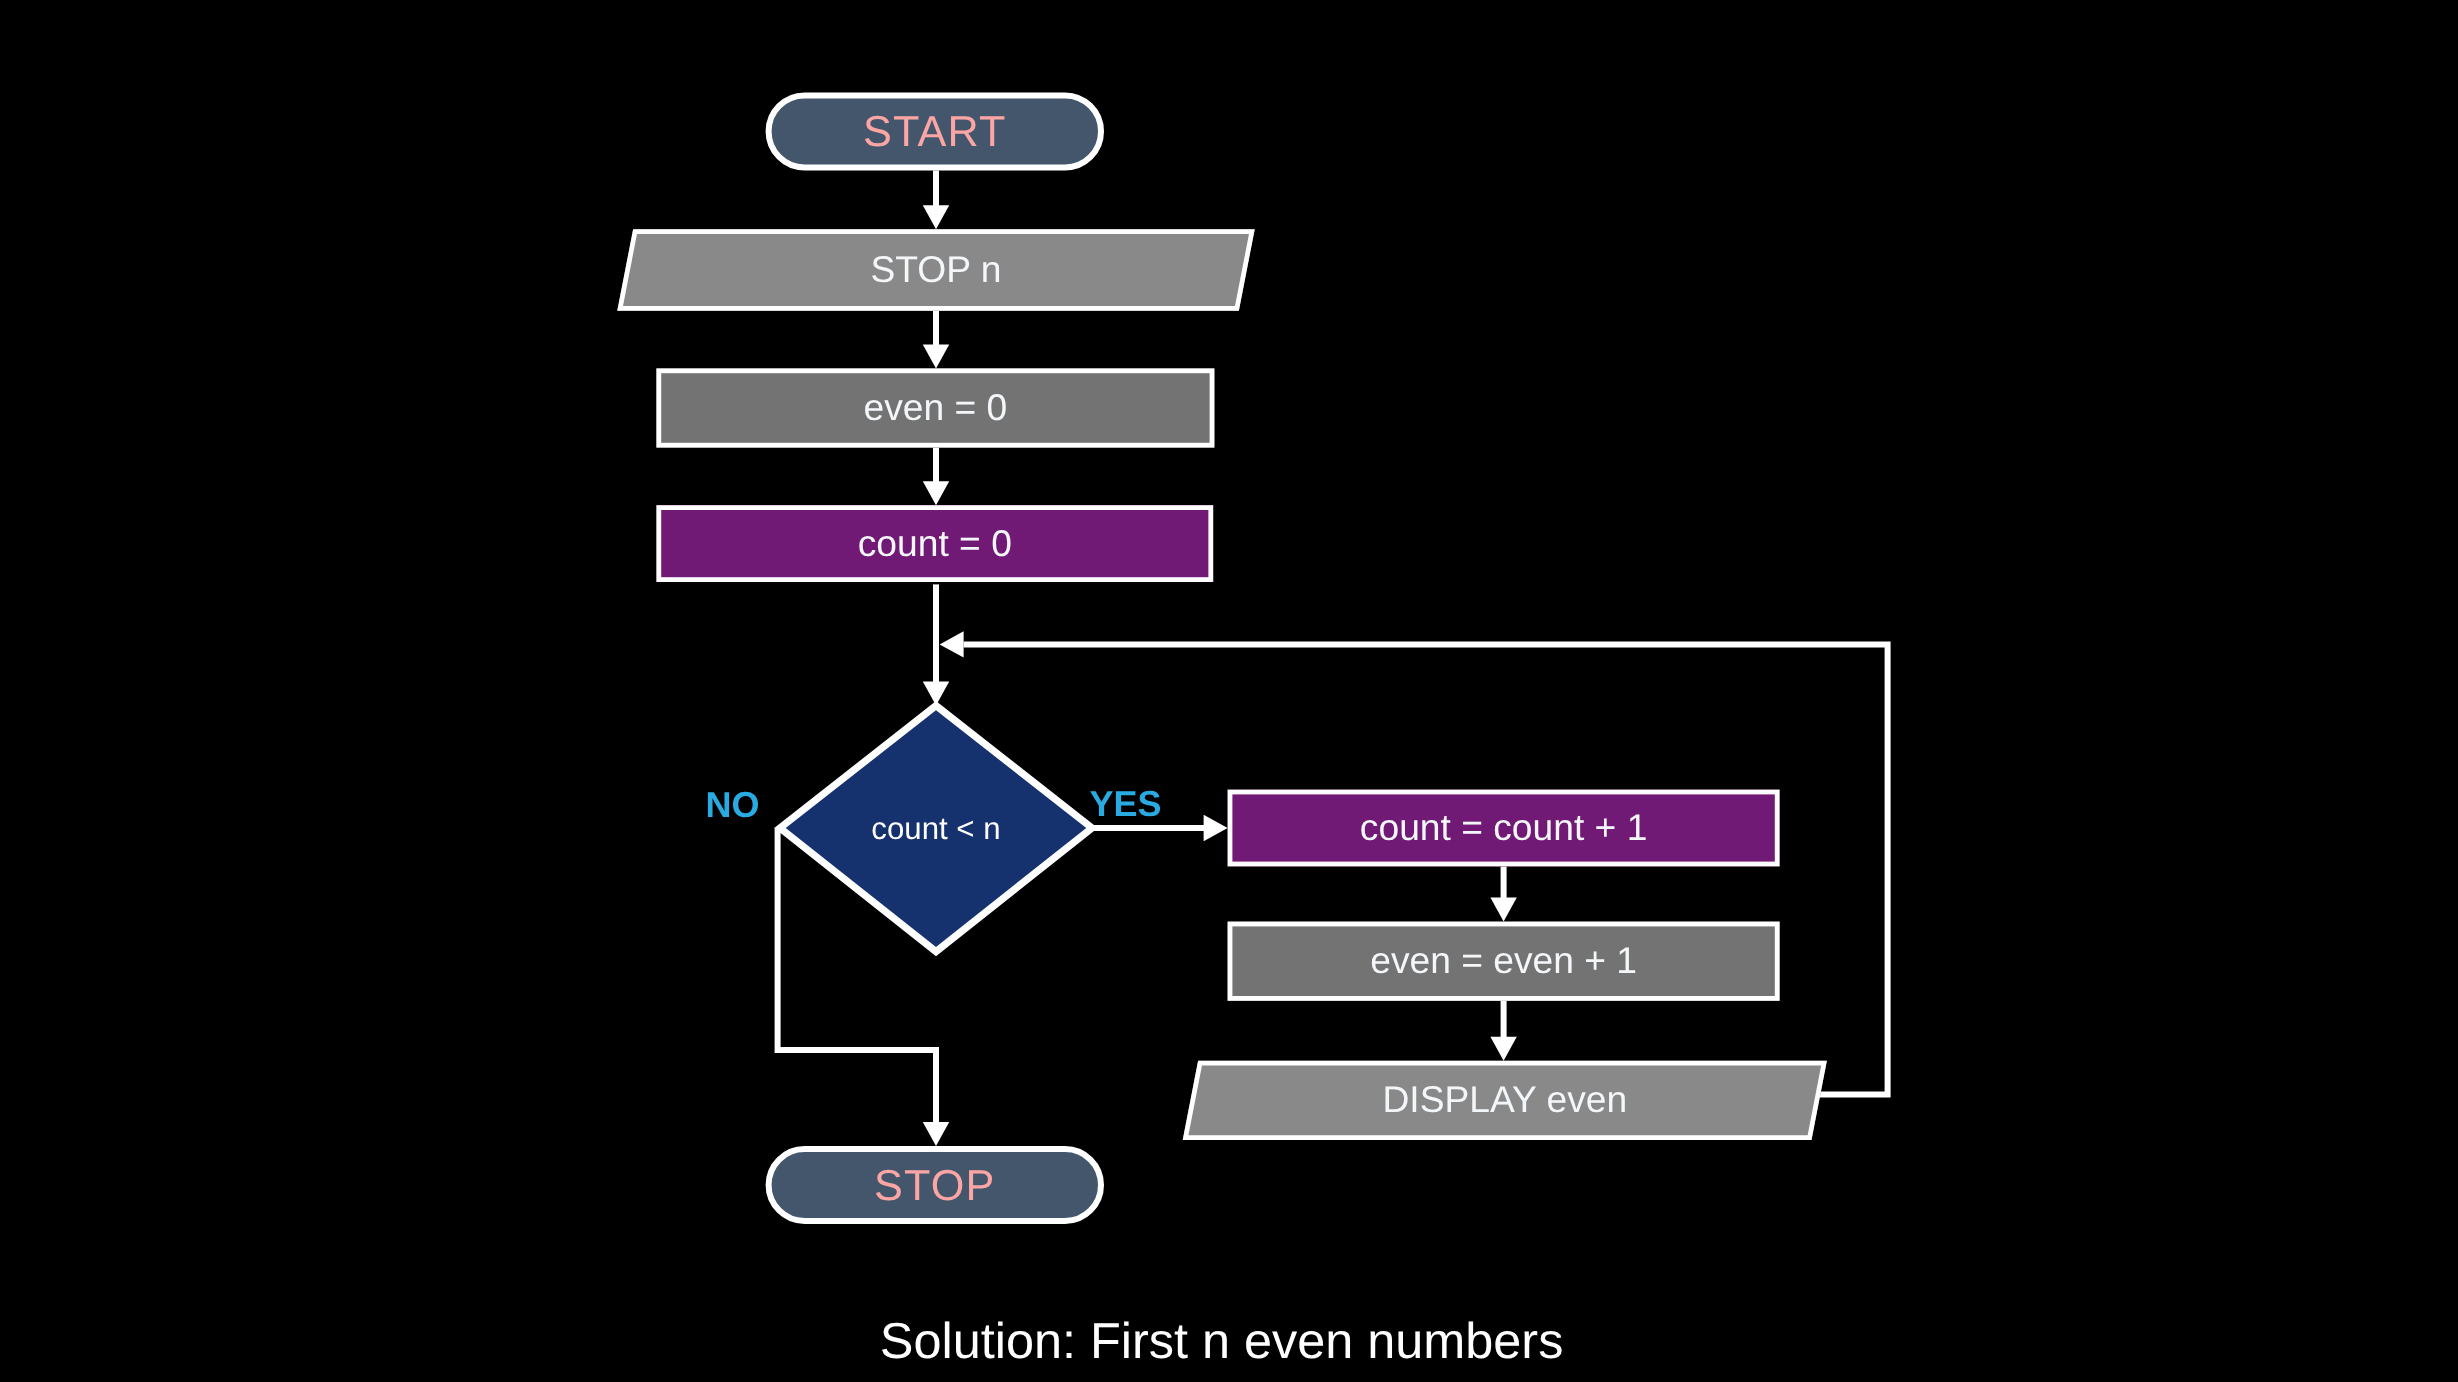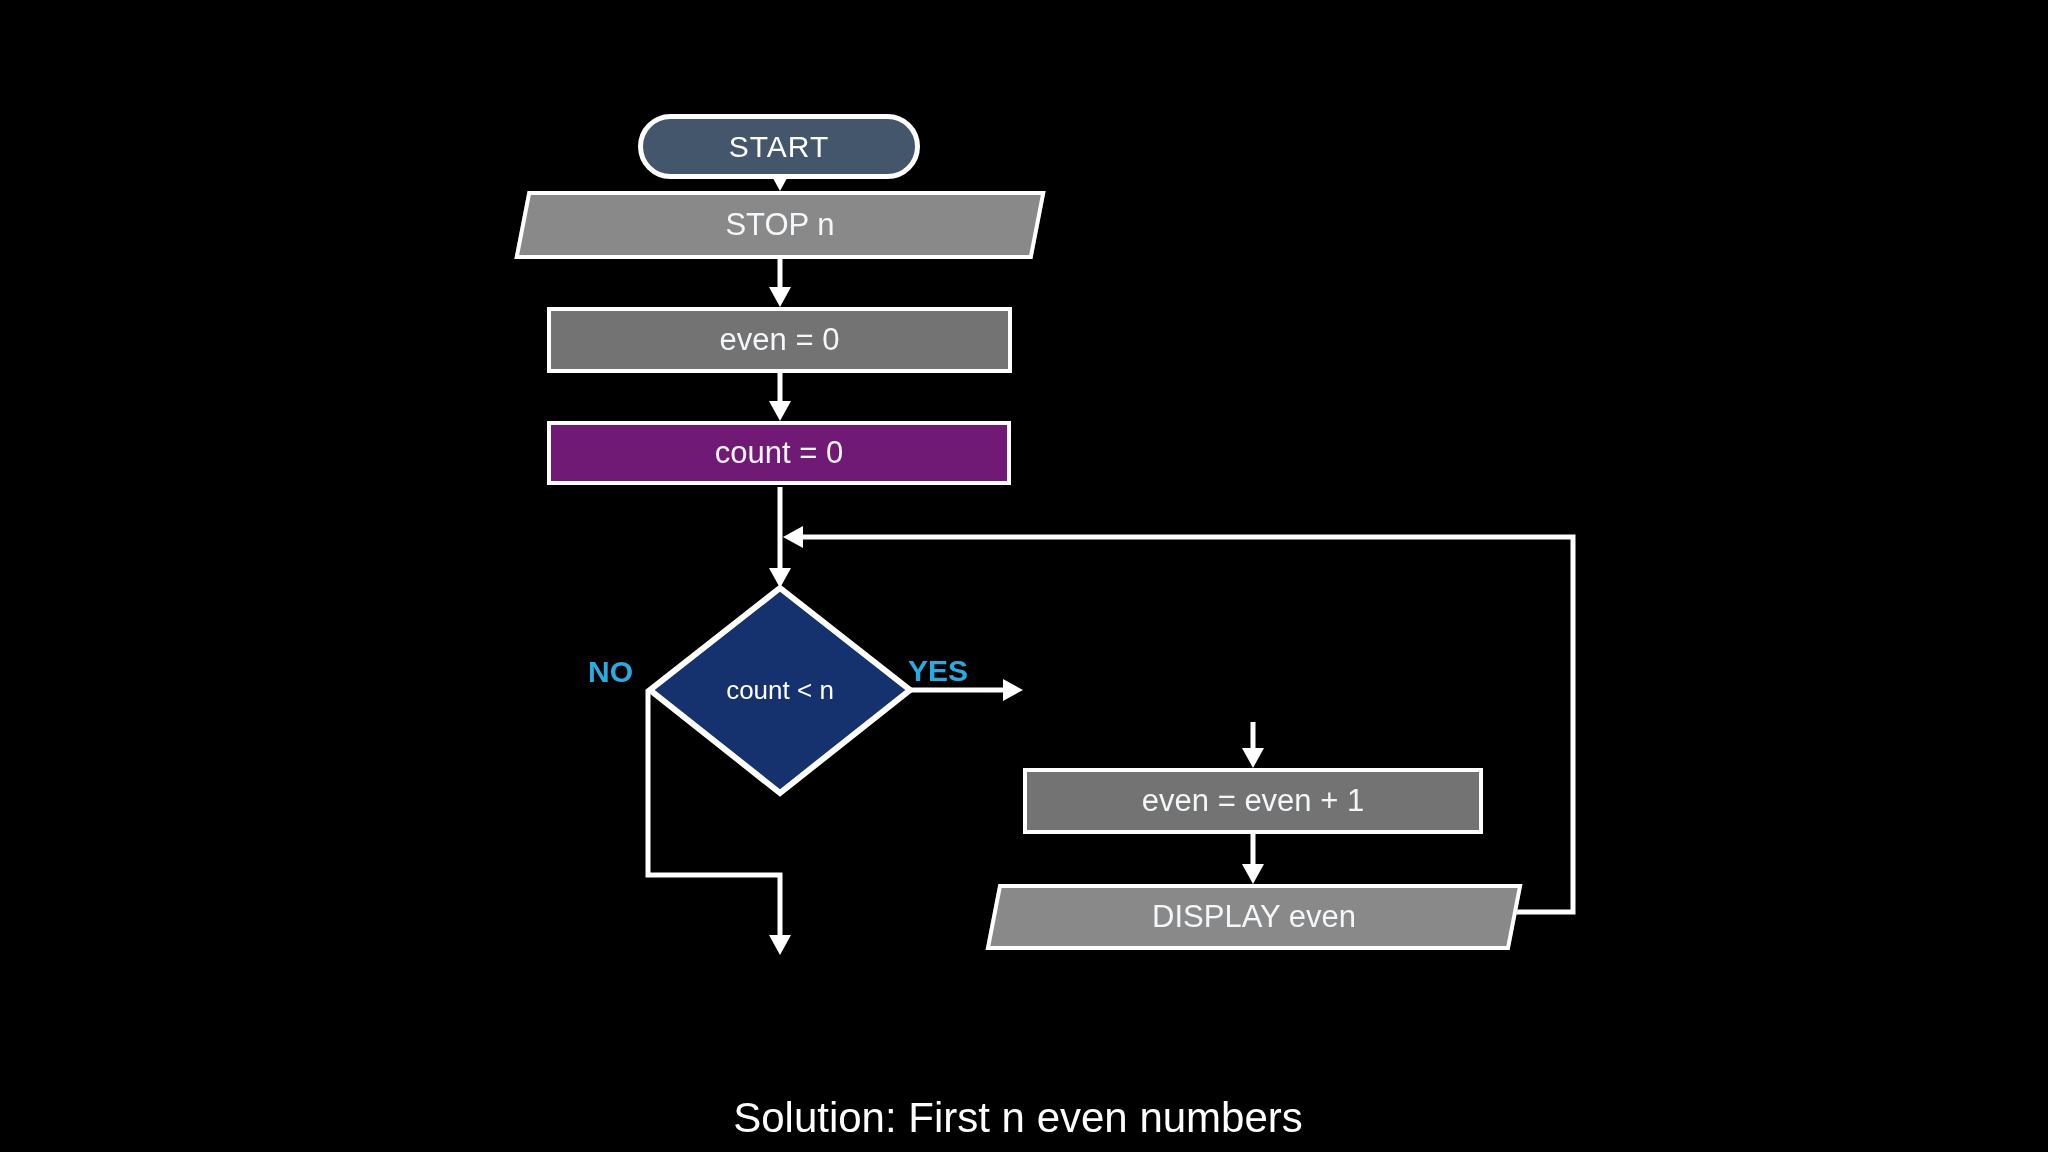--- a/index.html
+++ b/index.html
@@ -30,24 +30,23 @@
     display: flex;
     align-items: center;
     justify-content: center;
     box-sizing: border-box;
     color: #ffffff;
   }
   .terminator {
     background: #44566b;
     border: 5px solid #ffffff;
     border-radius: 34px;
-    color: #ffffff;
-    font-size: 30px;
+    color: #fca5a5;
+    font-size: 36px;
     letter-spacing: 1px;
-    margin-top: 37px;
   }
   .process {
     border: 4px solid #ffffff;
     font-size: 31px;
     color: #f4f7fa;
   }
   .process.green { background: #737373; }
   .process.navy  { background: #701a75; }
   .io {
     position: absolute;
@@ -140,26 +139,32 @@
 
   <div class="node process navy" style="left:547px; top:421px; width:464px; height:64px;">
     <span>count = 0</span>
   </div>
 
   <div class="decision-label" style="left:680px; top:665px; width:200px; height:50px;">count &lt; n</div>
 
   <div class="branch-label" style="left:588px; top:655px;">NO</div>
   <div class="branch-label" style="left:908px; top:654px;">YES</div>
 
+  <div class="node process navy" style="left:1023px; top:658px; width:460px; height:64px;">
+    <span>count = count + 1</span>
+  </div>
 
   <div class="node process green" style="left:1023px; top:768px; width:460px; height:66px;">
     <span>even = even + 1</span>
   </div>
 
   <div class="io" style="left:992px; top:884px; width:524px; height:66px;">
     <div class="skew"></div>
     <div class="label">DISPLAY even</div>
   </div>
 
+  <div class="node terminator" style="left:638px; top:955px; width:282px; height:65px;">
+    <span>STOP</span>
+  </div>
 
   <div class="caption">Solution: First n even numbers</div>
 
 </div>
 
 </body></html>

